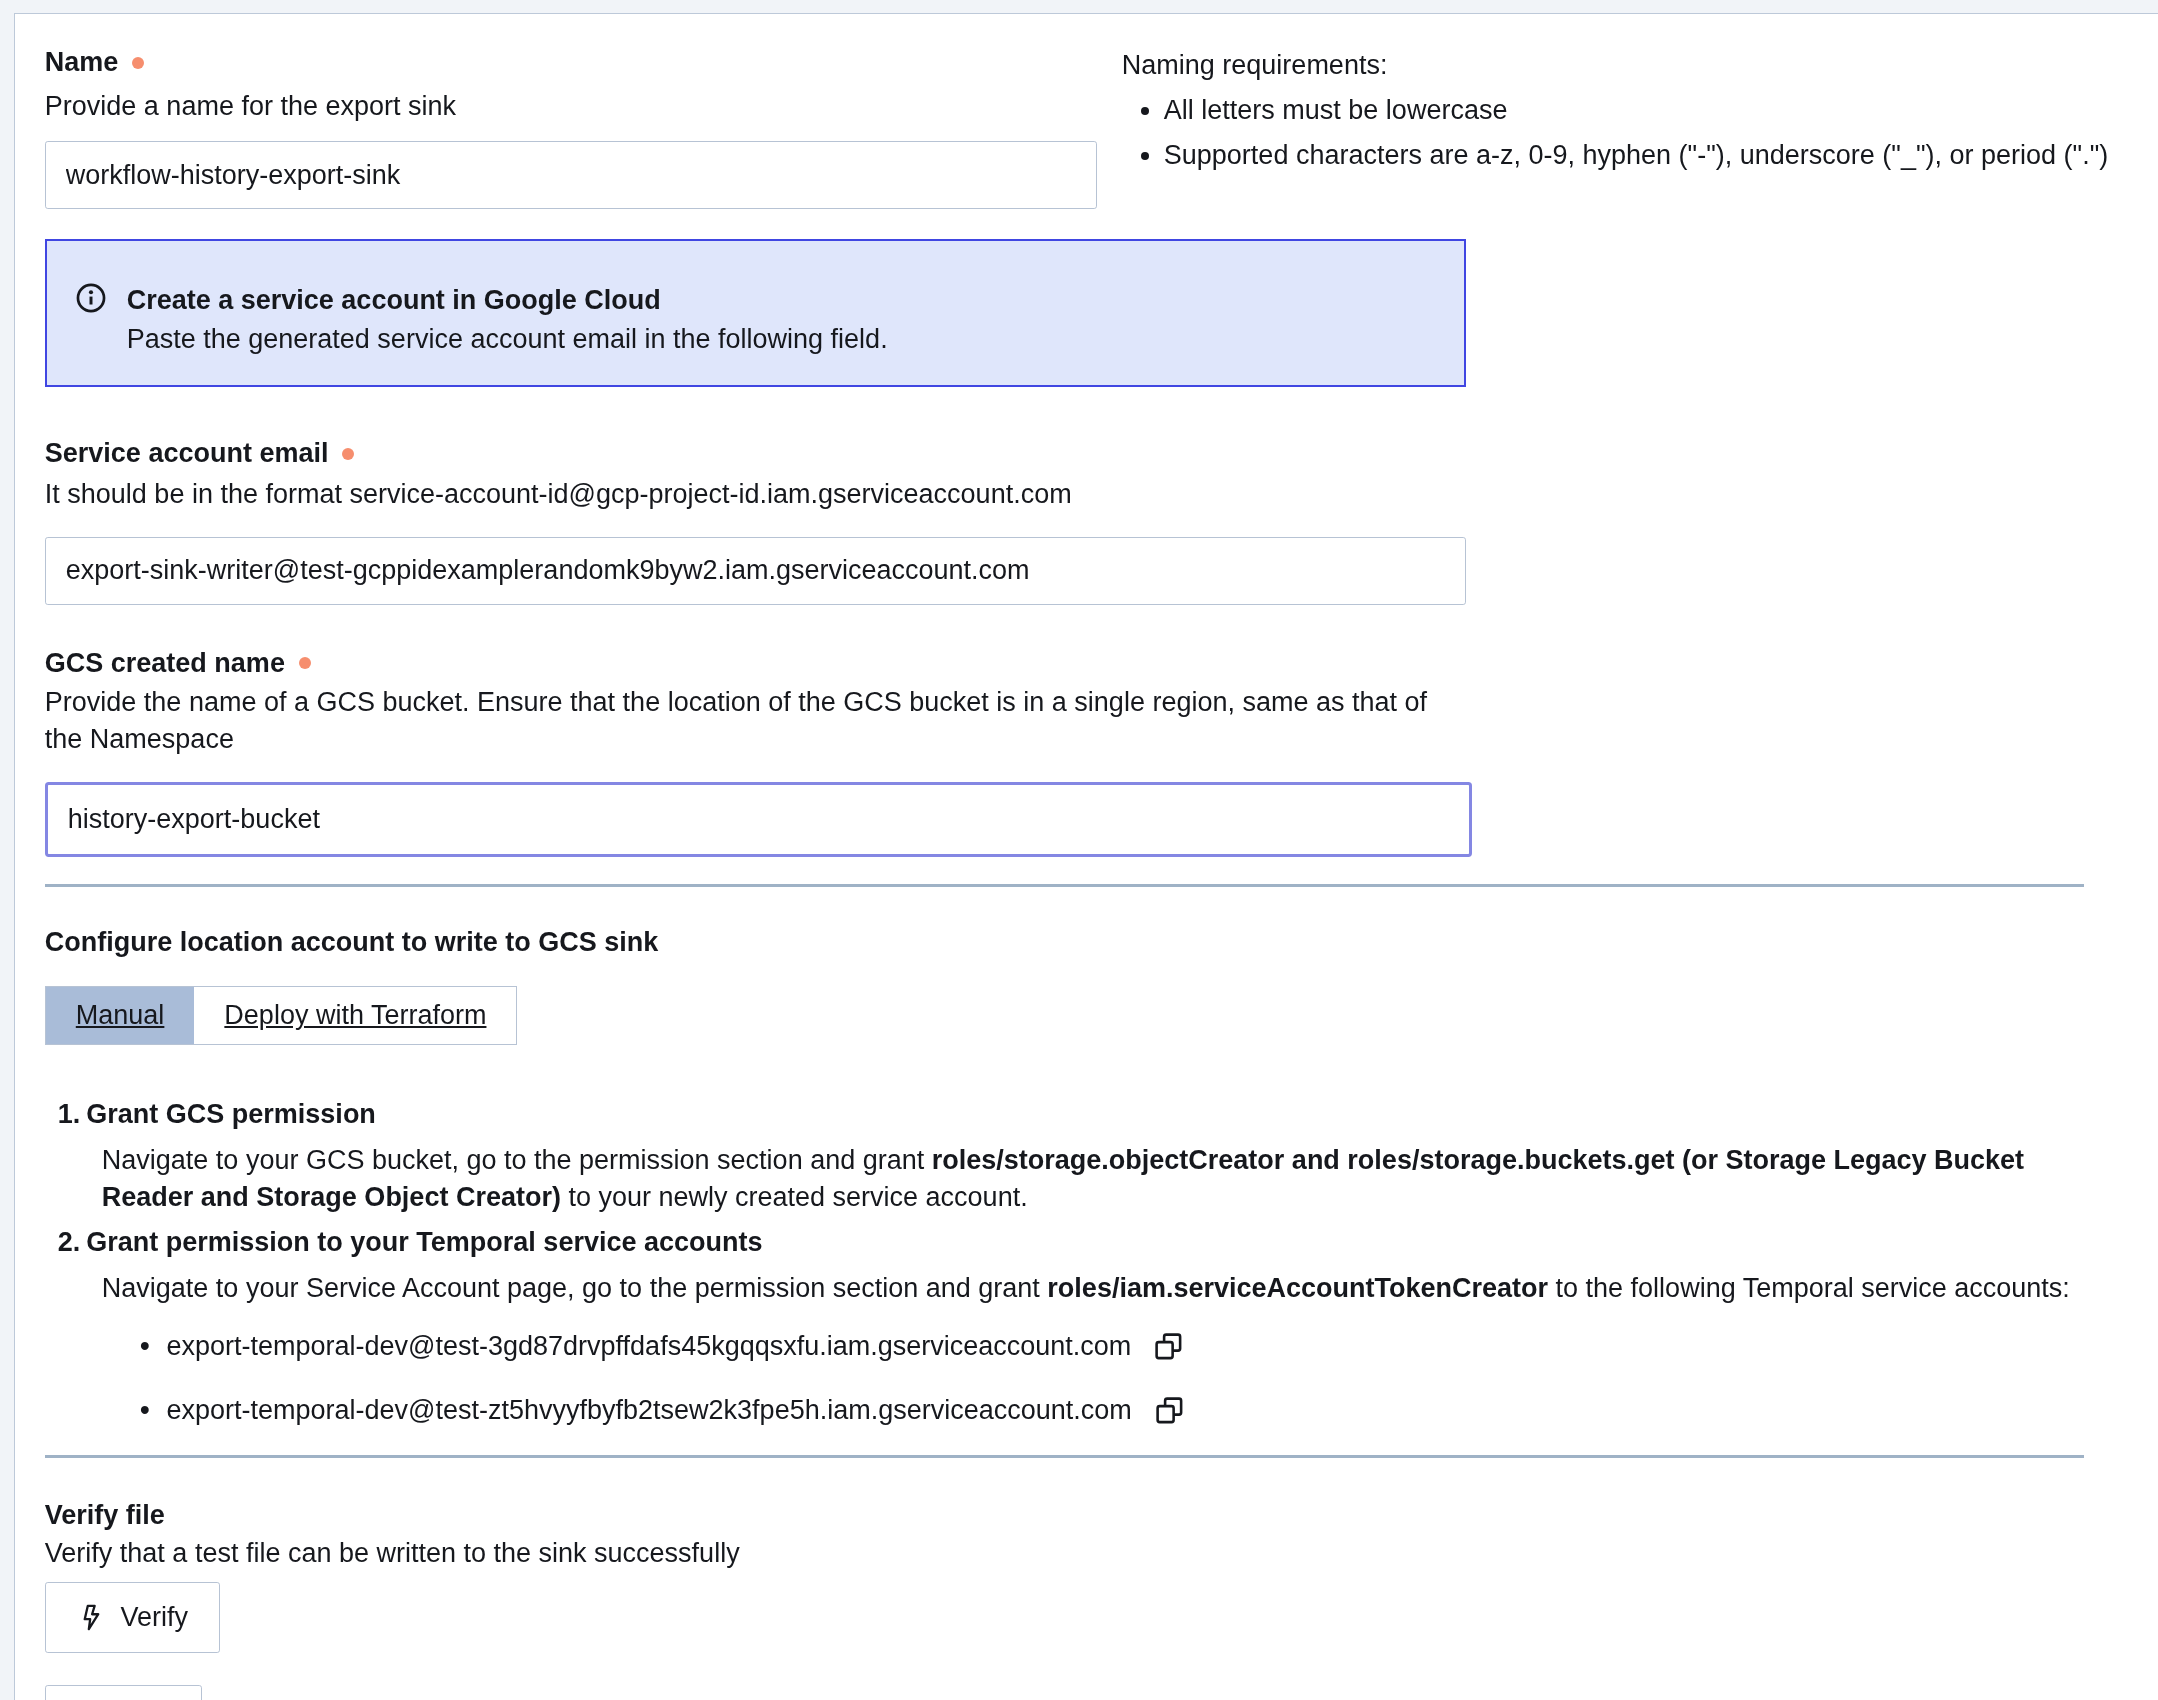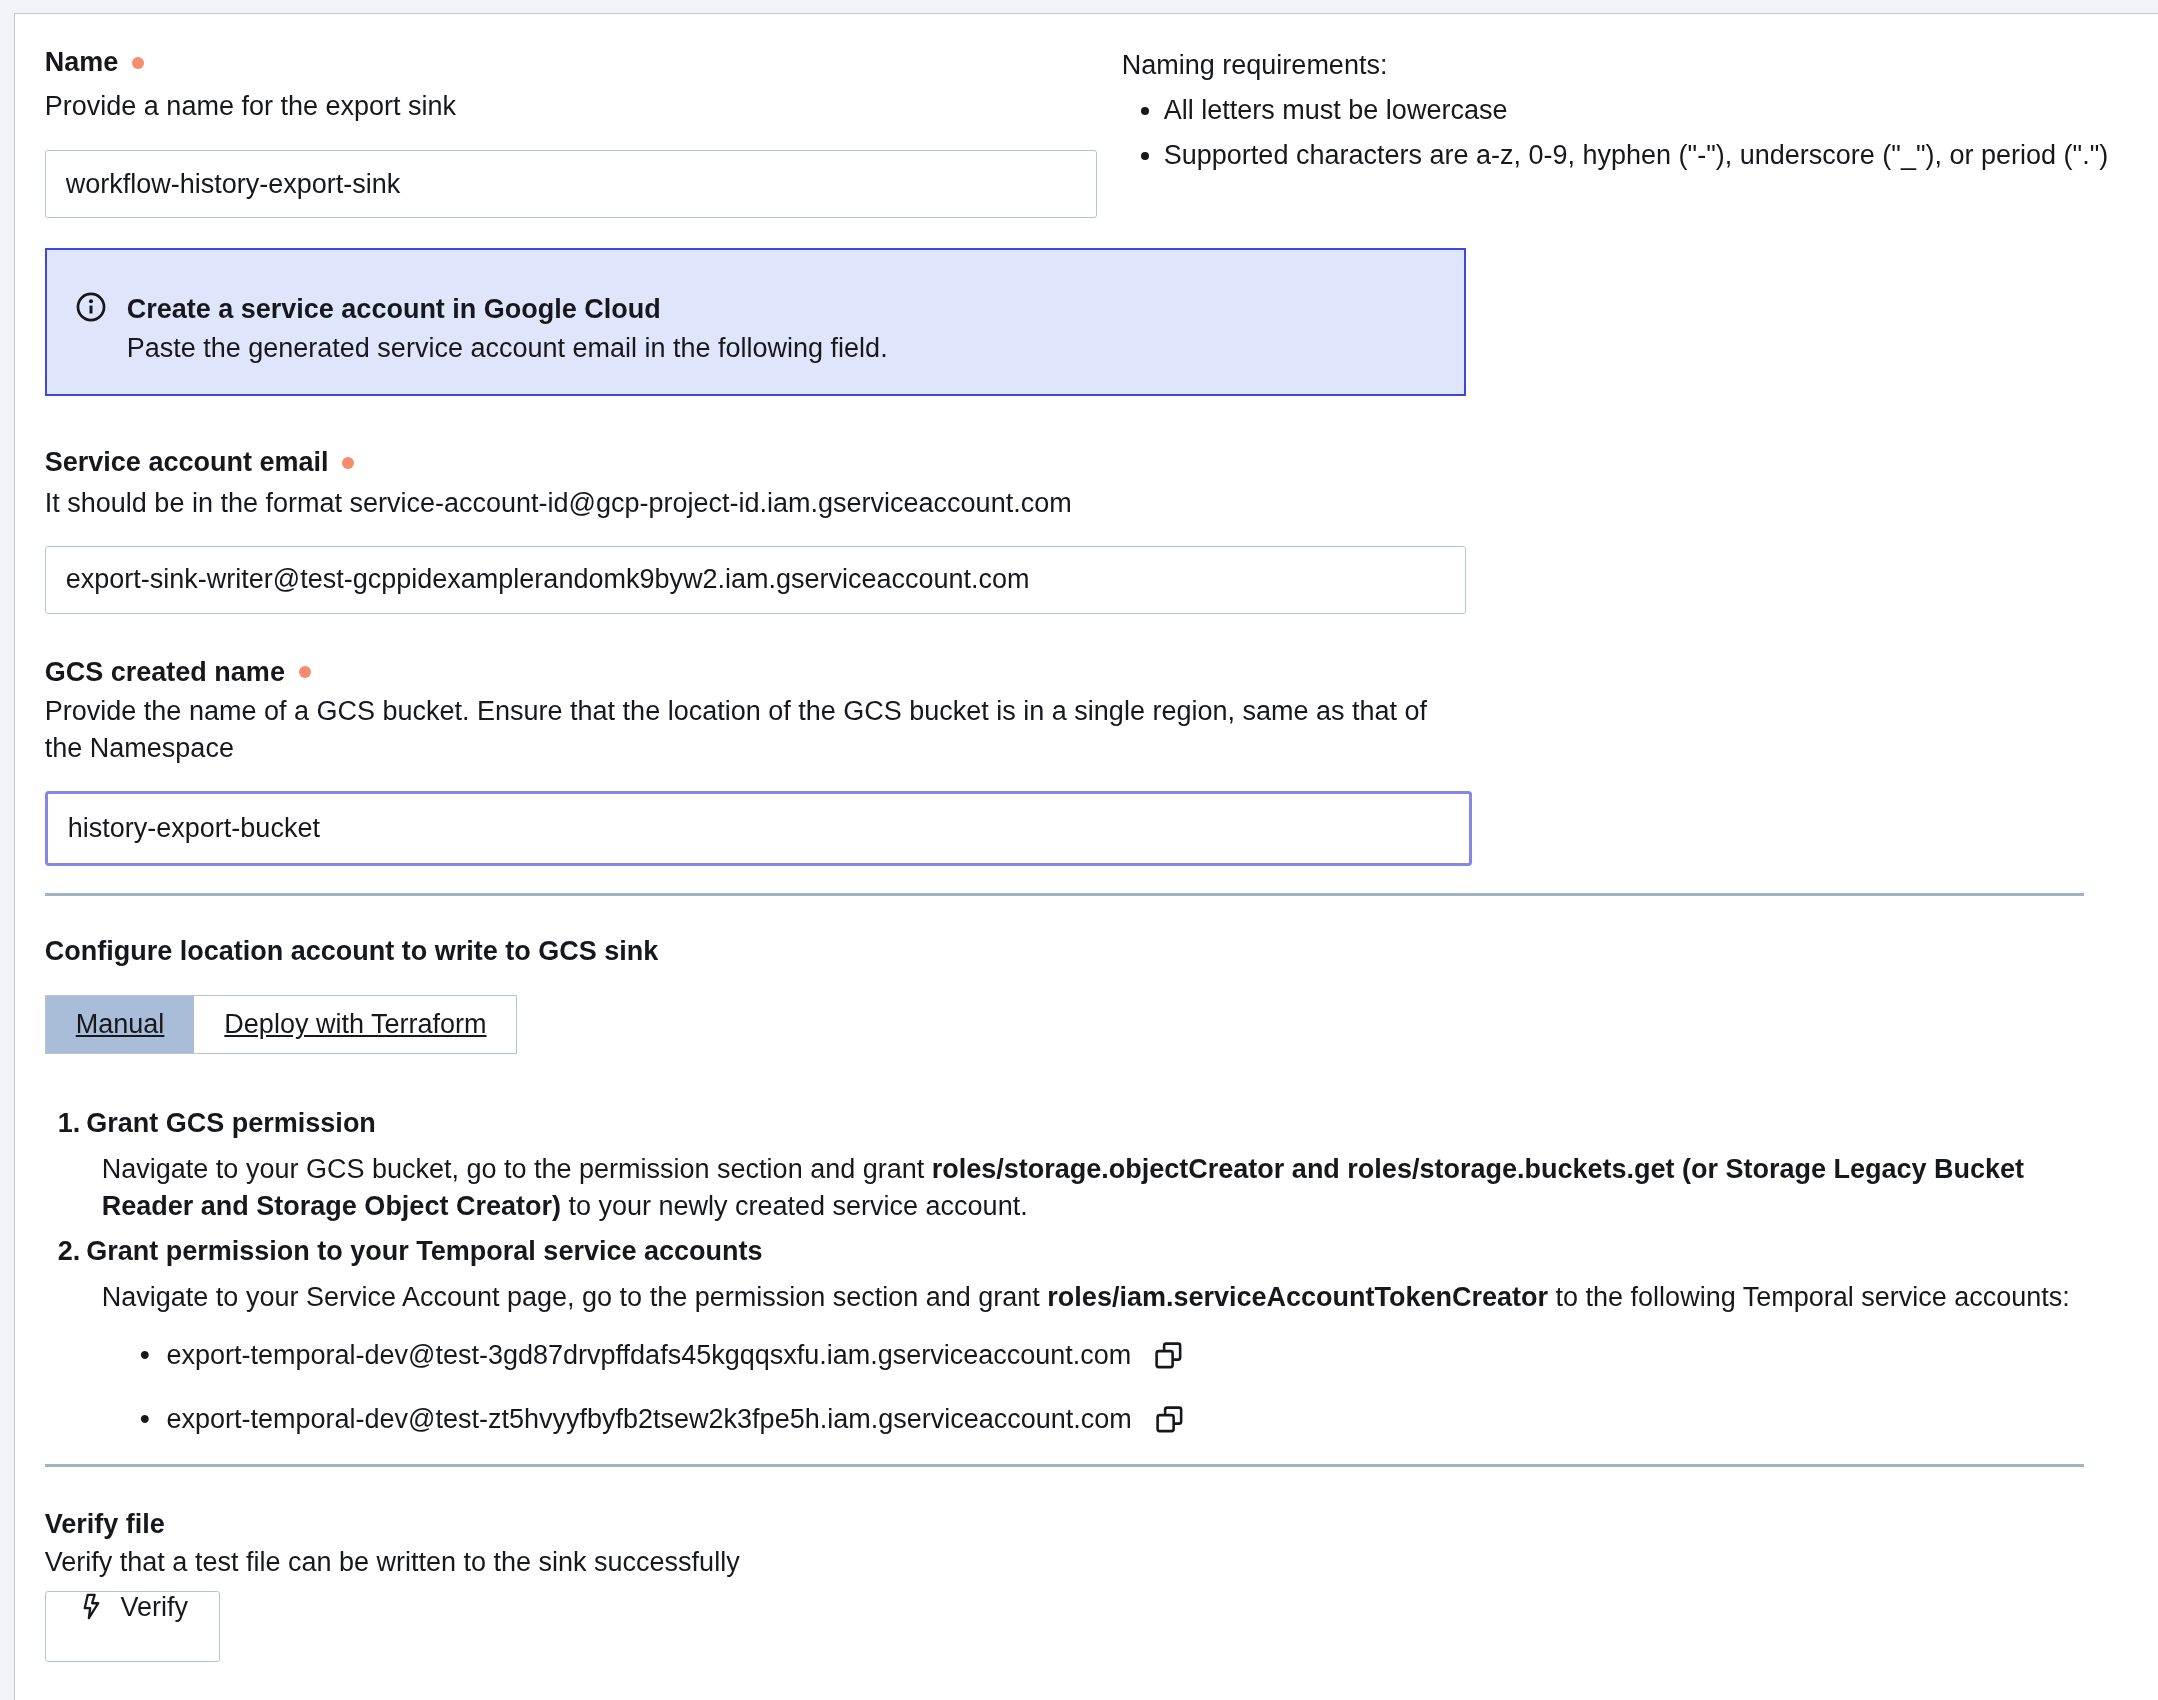--- a/index.html
+++ b/index.html
@@ -25,21 +25,21 @@
   .card{
     position:absolute;left:13.8px;top:13px;width:2204px;height:1745px;
     background:#fff;border:1.8px solid var(--card-border);
     padding:30px 0 0 30px;
   }
   .content{width:2083px;}
   .label-row{display:flex;align-items:center;gap:13.8px;font-weight:700;line-height:37px;}
   .required-dot{width:12px;height:12px;border-radius:50%;background:var(--dot);flex:0 0 auto;}
   .field-desc{margin-top:7.3px;line-height:37px;}
   .text-input{
-    display:block;margin-top:25px;width:100%;height:68px;
+    display:block;margin-top:16px;width:100%;height:68px;
     border:1.8px solid var(--input-border);border-radius:2.8px;background:#fff;
     padding:0 20px;font:inherit;color:inherit;outline:none;
   }
   .text-input.focused{
     height:75px;border:3.7px solid var(--focus-border);
     box-shadow:inset 0 0 0 1.8px #ffffff;margin-top:12px;border-radius:3.7px;
   }
   .top-row{display:flex;align-items:flex-start;}
   .field-col{width:1052px;flex:0 0 auto;}
   .naming-req{margin-left:25px;padding-top:2.8px;line-height:37px;}
@@ -71,21 +71,21 @@
   .step-body{margin:9.2px 0 0 57px;line-height:37px;max-width:2002px;}
   .step-body .b{font-weight:700;}
   .sa-list{margin-top:20px;}
   .sa-row{display:flex;align-items:center;margin-left:95px;height:40px;}
   .sa-row+.sa-row{margin-top:24px;}
   .sa-bullet{margin-right:16.5px;font-size:29px;}
   .copy-btn{margin-left:22px;background:none;border:none;padding:0;cursor:pointer;display:flex;align-items:center;}
   .verify-head{margin-top:39px;font-weight:700;line-height:37px;}
   .verify-desc{margin-top:1.8px;line-height:37px;}
   .verify-btn{
-    margin-top:10px;height:71px;display:inline-flex;gap:14.7px;
+    margin-top:10px;height:71px;display:inline-flex;align-items:center;gap:14.7px;
     padding:0 31px;background:#fff;border:1.8px solid var(--input-border);border-radius:2.8px;
     font:inherit;color:inherit;cursor:pointer;
   }
   .actions{margin-top:32px;display:flex;align-items:center;}
   .create-btn{
     height:72px;padding:0 37px;background:#fff;border:1.8px solid var(--input-border);
     border-radius:2.8px;font:inherit;color:inherit;cursor:pointer;
   }
 </style>
 </head>

